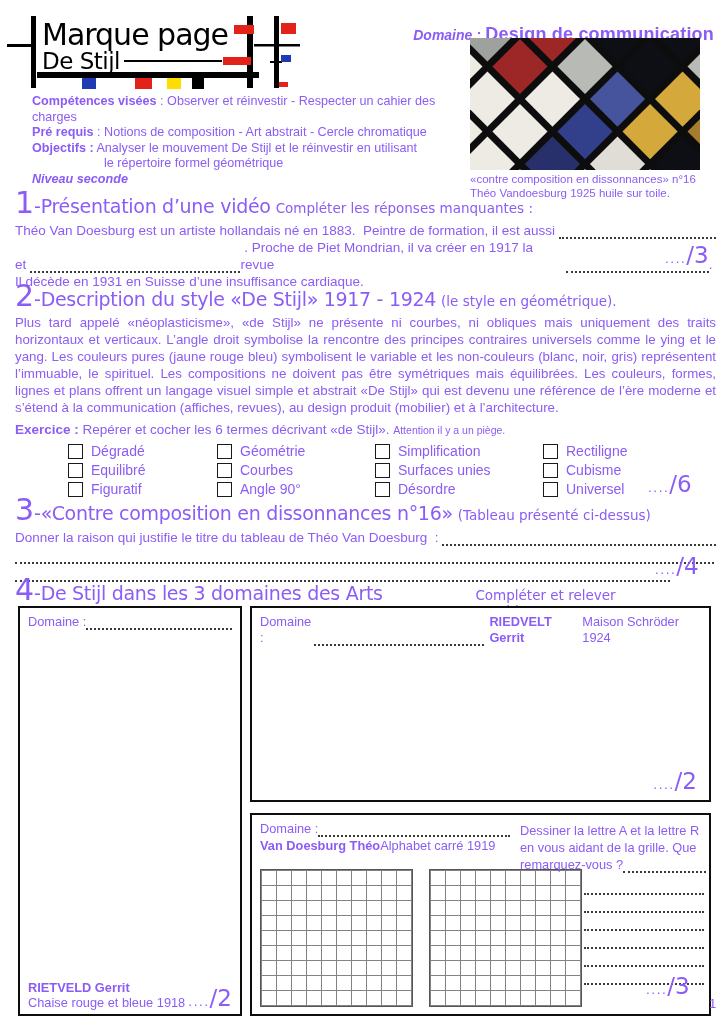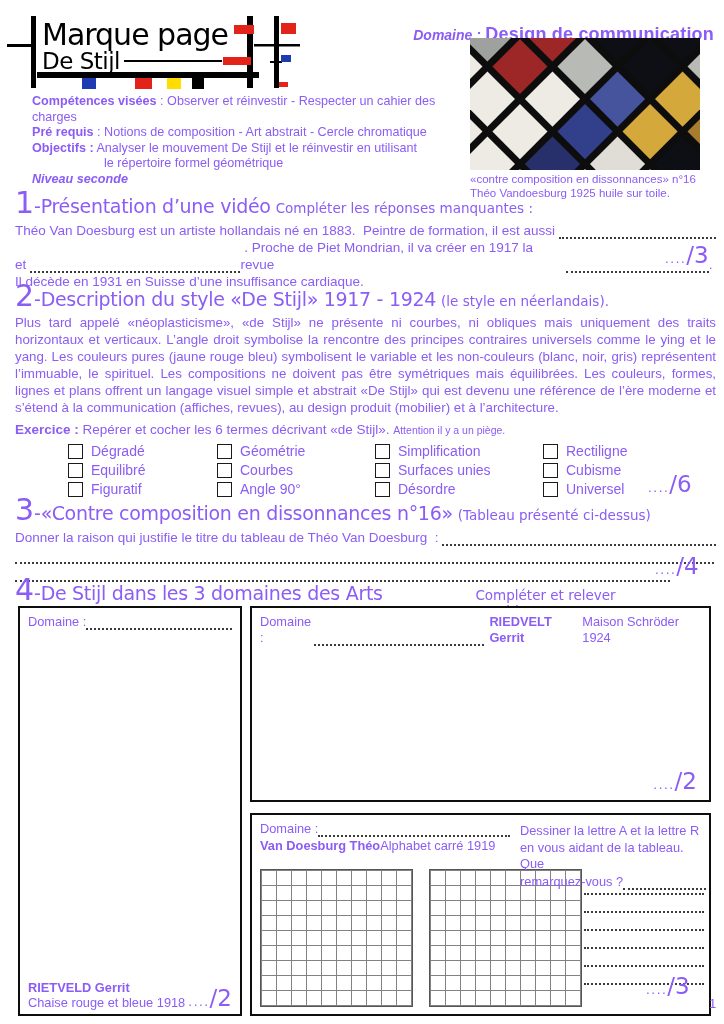--- a/index.html
+++ b/index.html
@@ -201,21 +201,21 @@
     <div class="score" style="left:650px;top:52px;">
       <span class="sdots">....</span>
         <span class="sval">/3</span>
     </div>
   </div>
 
   <div class="section" style="top:283px;height:214px;">
     <div class="sec-head">
       <span class="sec-num">2</span>
         <span class="sec-title">-Description du style «De Stijl» 1917 - 1924</span>
-      <span class="sec-sub">(le style en néerlandais).</span>
+      <span class="sec-sub">(le style en géométrique).</span>
     </div>
     <div class="para">Plus tard appelé «néoplasticisme», «de Stijl» ne présente ni courbes, ni obliques mais uniquement des traits horizontaux et verticaux. L’angle droit symbolise la rencontre des principes contraires universels comme le ying et le yang. Les couleurs pures (jaune rouge bleu) symbolisent le variable et les non-couleurs (blanc, noir, gris) représentent l’immuable, le spirituel. Les compositions ne doivent pas être symétriques mais équilibrées. Les couleurs, formes, lignes et plans offrent un langage visuel simple et abstrait «De Stijl» qui est devenu une référence de l’ère moderne et s’étend à la communication (affiches, revues), au design produit (mobilier) et à l’architecture.</div>
     <div class="exo-line">
       <b>Exercice :</b><span> Repérer et cocher les 6 termes décrivant «de Stijl». </span><span class="exo-note">Attention il y a un piège.</span>
     </div>
     <div class="cb-area">
       <div class="cb-col" style="left:53px;">
         <div class="cb-item">
             <span class="cb"></span>
             <span class="cb-label">Dégradé</span>
@@ -338,21 +338,21 @@
         <span class="fill grow"></span>
     </div>
     <div class="box-line" style="margin-top:1px;">
       <span class="artist">Van Doesburg Théo</span>
         <span> Alphabet carré 1919</span>
     </div>
     <div class="grid grid1"></div>
     <div class="grid grid2"></div>
     <div class="alpha-right">
       <div>Dessiner la lettre A et la lettre R</div>
-      <div>en vous aidant de la tableau. Que</div>
+      <div>en vous aidant de la grille. Que</div>
       <div class="body-line" style="font-size:12.8px;">
         <span>remarquez-vous ?</span>
           <span class="fill grow"></span>
       </div>
     </div>
     <div class="alpha-dots">
       <div class="dotline"></div>
       <div class="dotline"></div>
       <div class="dotline"></div>
       <div class="dotline"></div>

